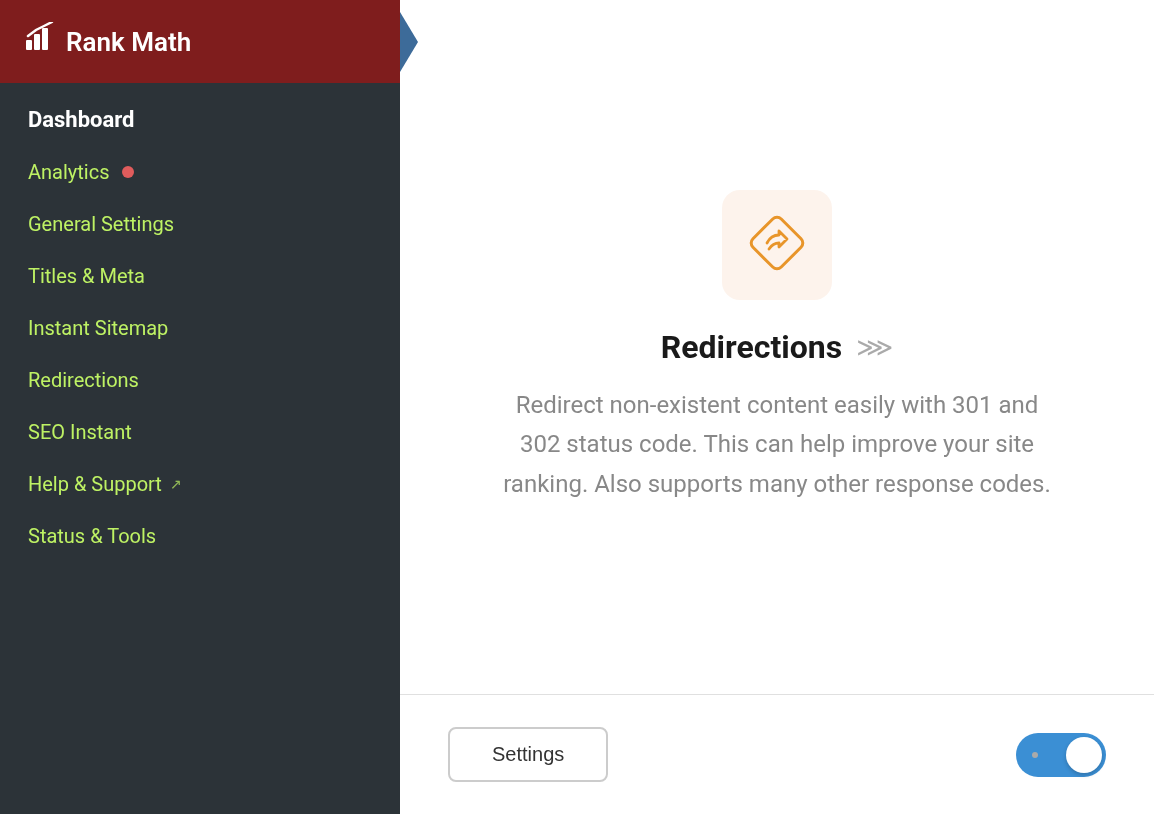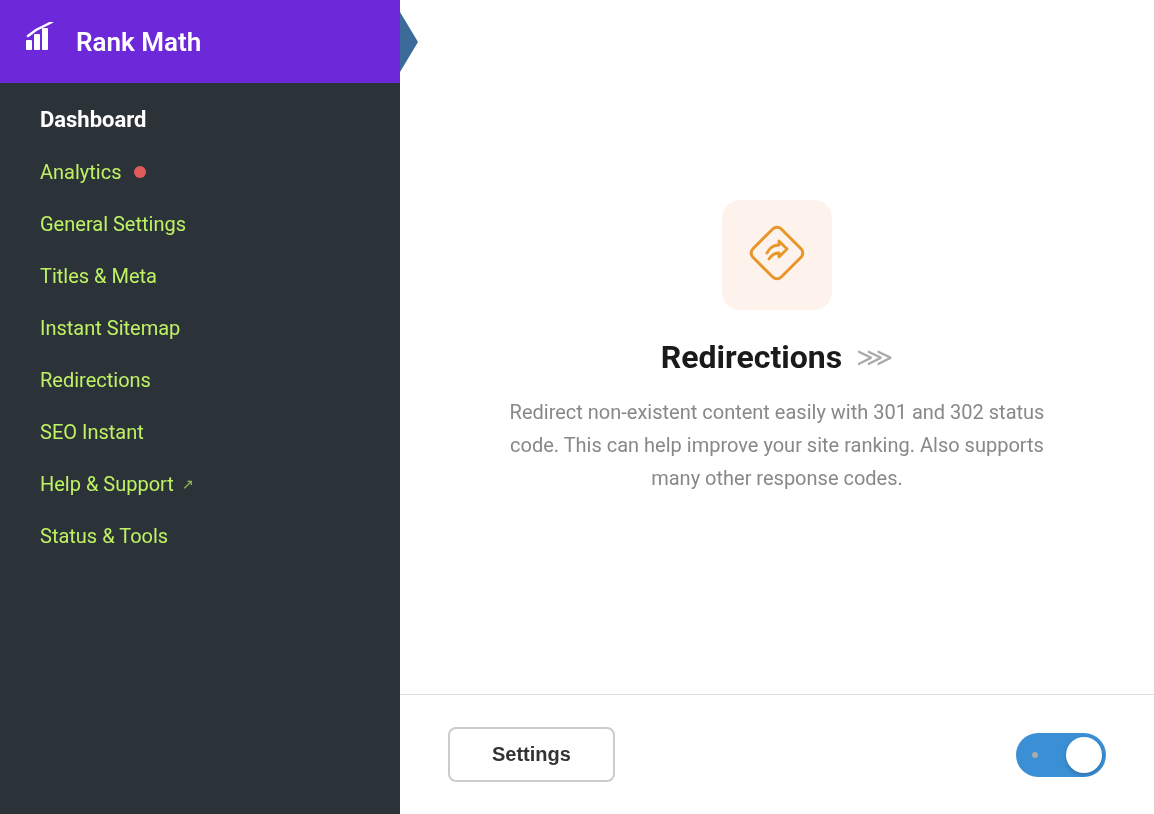--- a/index.html
+++ b/index.html
@@ -16,25 +16,25 @@
     .sidebar {
       width: 400px;
       background: #2c3338;
       height: 100%;
       display: flex;
       flex-direction: column;
       flex-shrink: 0;
     }
 
     .sidebar-header {
-      background: #6d28d9;
+      background: #7f1d1d;
       padding: 22px 24px;
       display: flex;
       align-items: center;
-      gap: 20px;
+      gap: 10px;
       position: relative;
     }
 
     .sidebar-header::after {
       content: '';
       position: absolute;
       right: -18px;
       top: 50%;
       transform: translateY(-50%);
       width: 0;
@@ -49,21 +49,21 @@
       font-size: 28px;
     }
 
     .sidebar-title {
       color: white;
       font-size: 26px;
       font-weight: 600;
     }
 
     .sidebar-nav {
-      padding: 10px 12px;
+      padding: 10px 0;
       flex: 1;
     }
 
     .nav-item {
       padding: 14px 28px;
       color: #bef264;
       font-size: 20px;
       cursor: pointer;
       display: flex;
       align-items: center;
@@ -140,21 +140,21 @@
       color: #1a1a1a;
     }
 
     .card-chevron {
       color: #aaa;
       font-size: 26px;
       line-height: 1;
     }
 
     .card-description {
-      font-size: 20px;
+      font-size: 24px;
       color: #888;
       text-align: center;
       line-height: 1.65;
       max-width: 560px;
     }
 
     
     .card-footer {
       padding: 32px 48px;
       display: flex;
@@ -164,21 +164,21 @@
     }
 
     .settings-btn {
       padding: 14px 42px;
       border: 2px solid #ccc;
       background: white;
       border-radius: 8px;
       font-size: 20px;
       color: #333;
       cursor: pointer;
-      font-weight: 700;
+      font-weight: 400;
     }
 
     
     .toggle-wrapper {
       display: flex;
       align-items: center;
     }
 
     .toggle {
       width: 90px;

